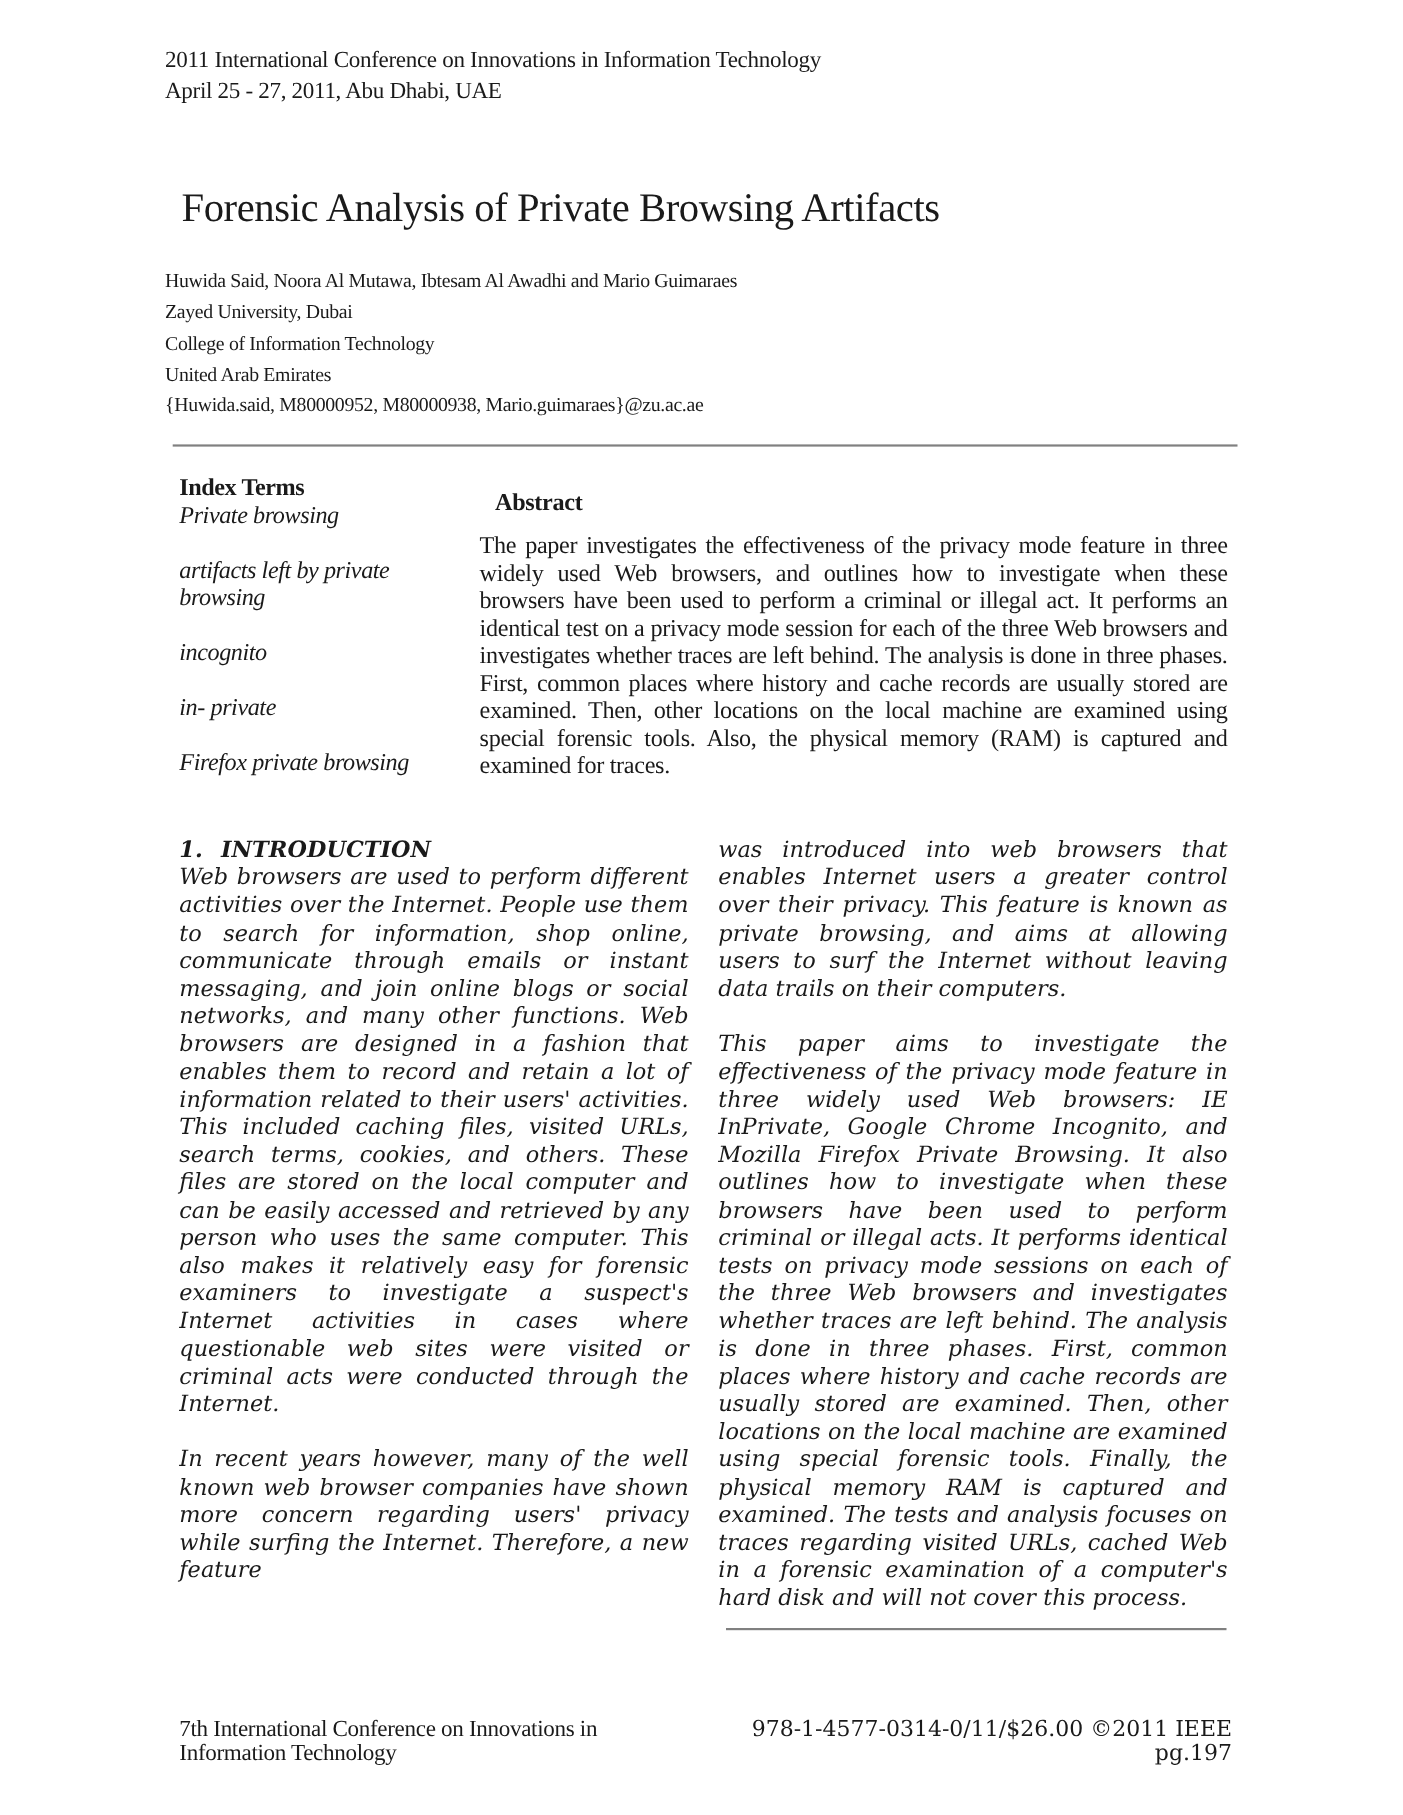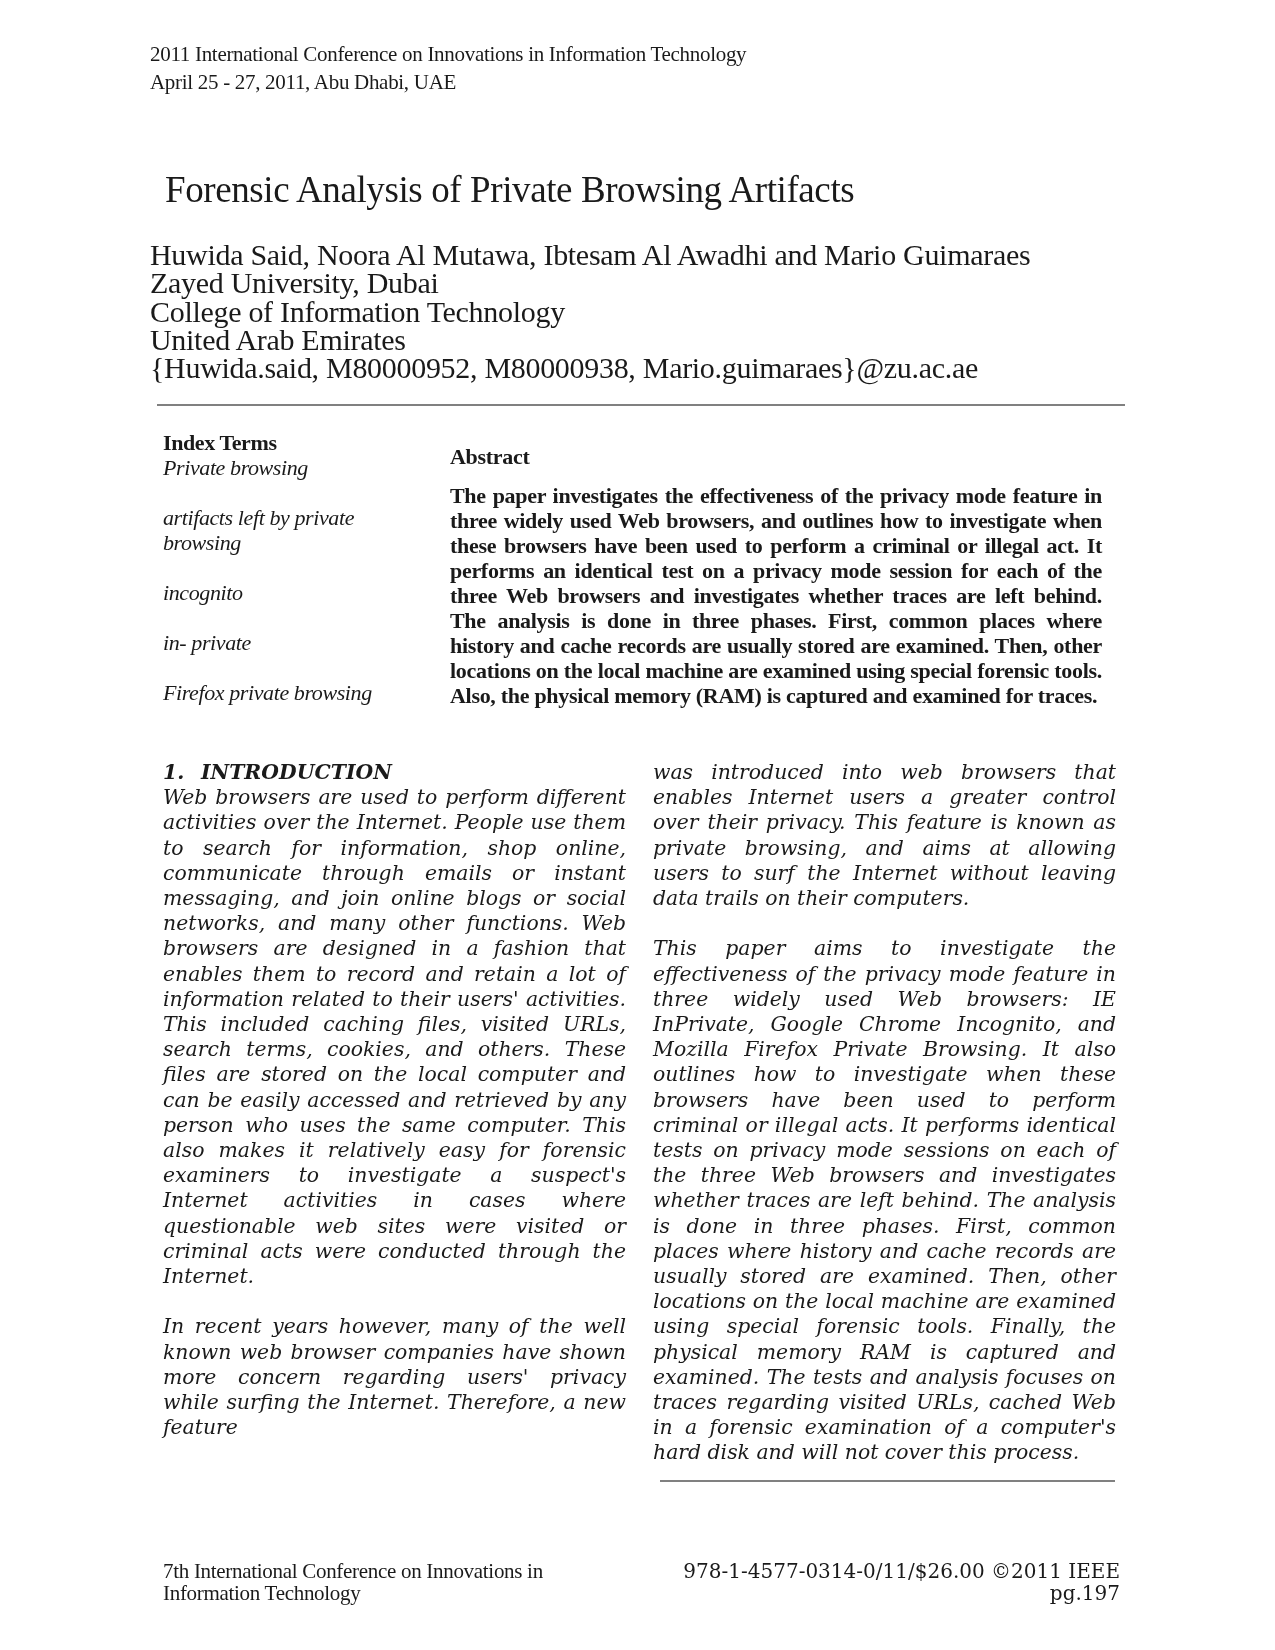--- a/index.html
+++ b/index.html
@@ -3,29 +3,29 @@
 <meta charset="utf-8">
 <style>
   html, body { margin: 0; padding: 0; background: #ffffff; }
   body { width: 1275px; height: 1650px; position: relative; overflow: hidden; color: #1a1a1a; }
   .abs { position: absolute; }
   .cond { font-family: "Liberation Serif", serif; }
   .serif { font-family: "DejaVu Serif", serif; }
 
   #conf-header { left: 150px; top: 40px; font-size: 21px; line-height: 28px; letter-spacing: -0.3px; }
   #paper-title { left: 165px; top: 168px; font-size: 37px; font-weight: normal; letter-spacing: -0.4px; line-height: 44px; margin: 0; }
-  #authors-block { left: 150px; top: 241px; font-size: 30px; line-height: 28.3px; letter-spacing: -0.3px; }
+  #authors-block { left: 150px; top: 241px; font-size: 18px; line-height: 28.3px; letter-spacing: -0.3px; }
   .rule { background: #808080; height: 2px; }
   #top-rule { left: 157px; top: 404px; width: 968px; }
   #index-terms { left: 163px; top: 430px; width: 250px; font-size: 22px; line-height: 25px; letter-spacing: -0.4px; }
   #index-terms h3 { font-size: 22px; font-weight: bold; margin: 0; line-height: 25px; }
   #index-terms .term { font-style: italic; }
   #abstract { left: 436px; top: 430px; width: 680px; font-size: 22px; line-height: 25px; letter-spacing: -0.3px; }
   #abstract h3 { font-size: 22px; font-weight: bold; margin: 14px; line-height: 25px; }
-  #abstract p { margin: 14px; text-align: justify; font-weight: bold; }
+  #abstract p { margin: 0; text-align: justify; }
 
   .col { font-size: 20.4px; line-height: 25.2px; text-align: justify; font-style: italic; }
   .col p { margin: 0; }
   .col .gap { height: 25.2px; }
   #col-left { left: 163px; top: 760px; width: 463px; }
   #col-right { left: 653px; top: 760px; width: 463px; }
   #col-left h2 { font-family: "DejaVu Serif", serif; font-size: 20.4px; font-weight: bold; margin: 0; line-height: 25.2px; text-align: left; }
   #col-left h2 .num { display: inline-block; width: 38px; }
   .tight { font-size: 19px; line-height: 21.5px; }
   #bottom-rule { left: 660px; top: 1480px; width: 455px; }

